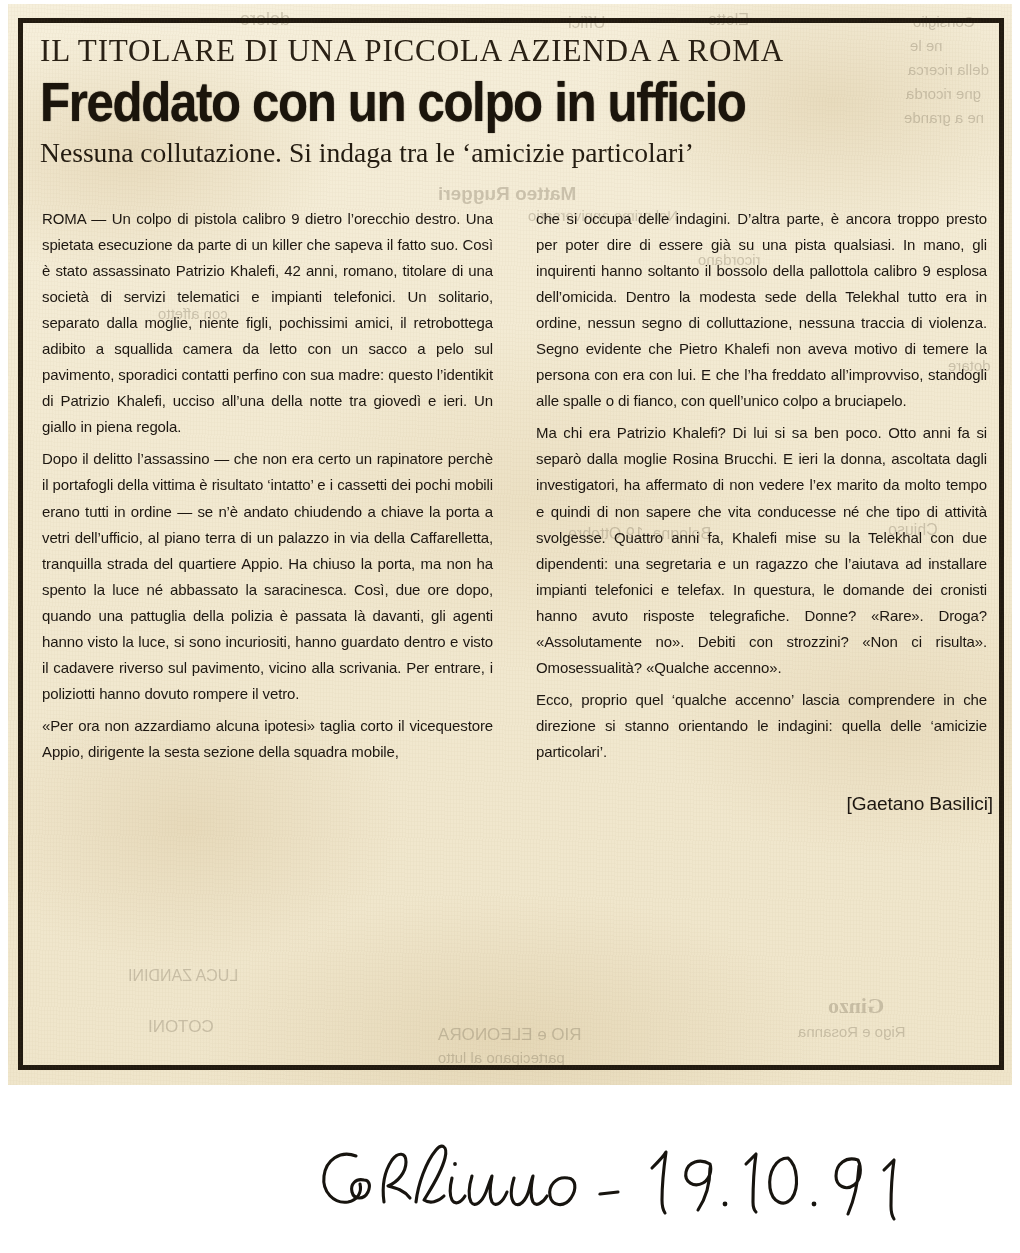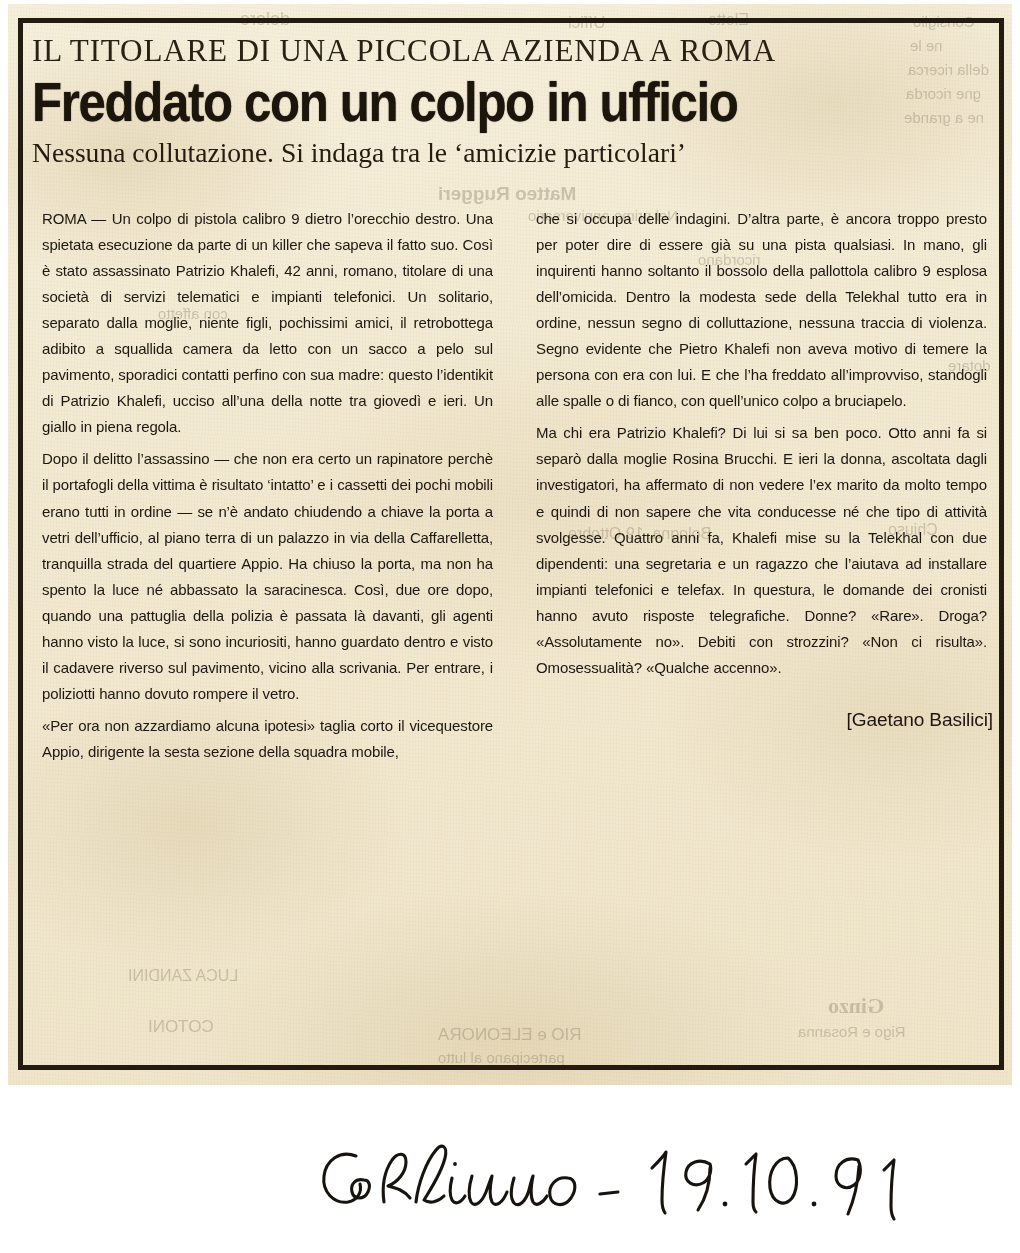--- a/index.html
+++ b/index.html
@@ -75,21 +75,21 @@
     background: #211a10;
   }
   #rule-top    { left: 10px;  top: 14px;   width: 986px; height: 5px; }
   #rule-left   { left: 10px;  top: 14px;   width: 5px;   height: 1052px; }
   #rule-right  { left: 991px; top: 14px;   width: 5px;   height: 1052px; }
   #rule-bottom { left: 10px;  top: 1061px; width: 986px; height: 5px; }
 
   
   #headline-block {
     position: absolute;
-    left: 24px;
+    left: 32px;
     top: 32px;
     width: 952px;
   }
   #kicker {
     font-family: "Liberation Serif", serif;
     font-size: 30.5px;
     letter-spacing: .8px;
     color: #2a2115;
     line-height: 1;
     white-space: nowrap;
@@ -211,20 +211,21 @@
 
   <div id="columns">
     <div class="column">
       <p class="para">ROMA — Un colpo di pistola calibro 9 dietro l’orecchio destro. Una spietata esecuzione da parte di un killer che sapeva il fatto suo. Così è stato assassinato Patrizio Khalefi, 42 anni, romano, titolare di una società di servizi telematici e impianti telefonici. Un solitario, separato dalla moglie, niente figli, pochissimi amici, il retrobottega adibito a squallida camera da letto con un sacco a pelo sul pavimento, sporadici contatti perfino con sua madre: questo l’identikit di Patrizio Khalefi, ucciso all’una della notte tra giovedì e ieri. Un giallo in piena regola.</p>
       <p class="para">Dopo il delitto l’assassino — che non era certo un rapinatore perchè il portafogli della vittima è risultato ‘intatto’ e i cassetti dei pochi mobili erano tutti in ordine — se n’è andato chiudendo a chiave la porta a vetri dell’ufficio, al piano terra di un palazzo in via della Caffarelletta, tranquilla strada del quartiere Appio. Ha chiuso la porta, ma non ha spento la luce né abbassato la saracinesca. Così, due ore dopo, quando una pattuglia della polizia è passata là davanti, gli agenti hanno visto la luce, si sono incuriositi, hanno guardato dentro e visto il cadavere riverso sul pavimento, vicino alla scrivania. Per entrare, i poliziotti hanno dovuto rompere il vetro.</p>
       <p class="para">«Per ora non azzardiamo alcuna ipotesi» taglia corto il vicequestore Appio, dirigente la sesta sezione della squadra mobile,</p>
     </div>
     <div class="column">
       <p class="para">che si occupa delle indagini. D’altra parte, è ancora troppo presto per poter dire di essere già su una pista qualsiasi. In mano, gli inquirenti hanno soltanto il bossolo della pallottola calibro 9 esplosa dell’omicida. Dentro la modesta sede della Telekhal tutto era in ordine, nessun segno di colluttazione, nessuna traccia di violenza. Segno evidente che Pietro Khalefi non aveva motivo di temere la persona con era con lui. E che l’ha freddato all’improvviso, standogli alle spalle o di fianco, con quell’unico colpo a bruciapelo.</p>
       <p class="para">Ma chi era Patrizio Khalefi? Di lui si sa ben poco. Otto anni fa si separò dalla moglie Rosina Brucchi. E ieri la donna, ascoltata dagli investigatori, ha affermato di non vedere l’ex marito da molto tempo e quindi di non sapere che vita conducesse né che tipo di attività svolgesse. Quattro anni fa, Khalefi mise su la Telekhal con due dipendenti: una segretaria e un ragazzo che l’aiutava ad installare impianti telefonici e telefax. In questura, le domande dei cronisti hanno avuto risposte telegrafiche. Donne? «Rare». Droga? «Assolutamente no». Debiti con strozzini? «Non ci risulta». Omosessualità? «Qualche accenno».</p>
+      <p class="para last-line-natural">Ecco, proprio quel ‘qualche accenno’ lascia comprendere in che direzione si stanno orientando le indagini: quella delle ‘amicizie particolari’.</p>
       <div id="byline">[Gaetano Basilici]</div>
     </div>
   </div>
 
 </div>
 
 <div id="handwriting" title="Corlino - 19-10-91">
   <svg width="620" height="115" viewBox="0 0 620 115" fill="none" stroke="#17140f" stroke-width="3.1" stroke-linecap="round" stroke-linejoin="round">
 
     <path d="M56 28 C40 22, 26 32, 24 48 C22 64, 34 76, 48 74 C58 72, 62 64, 60 56"></path>

